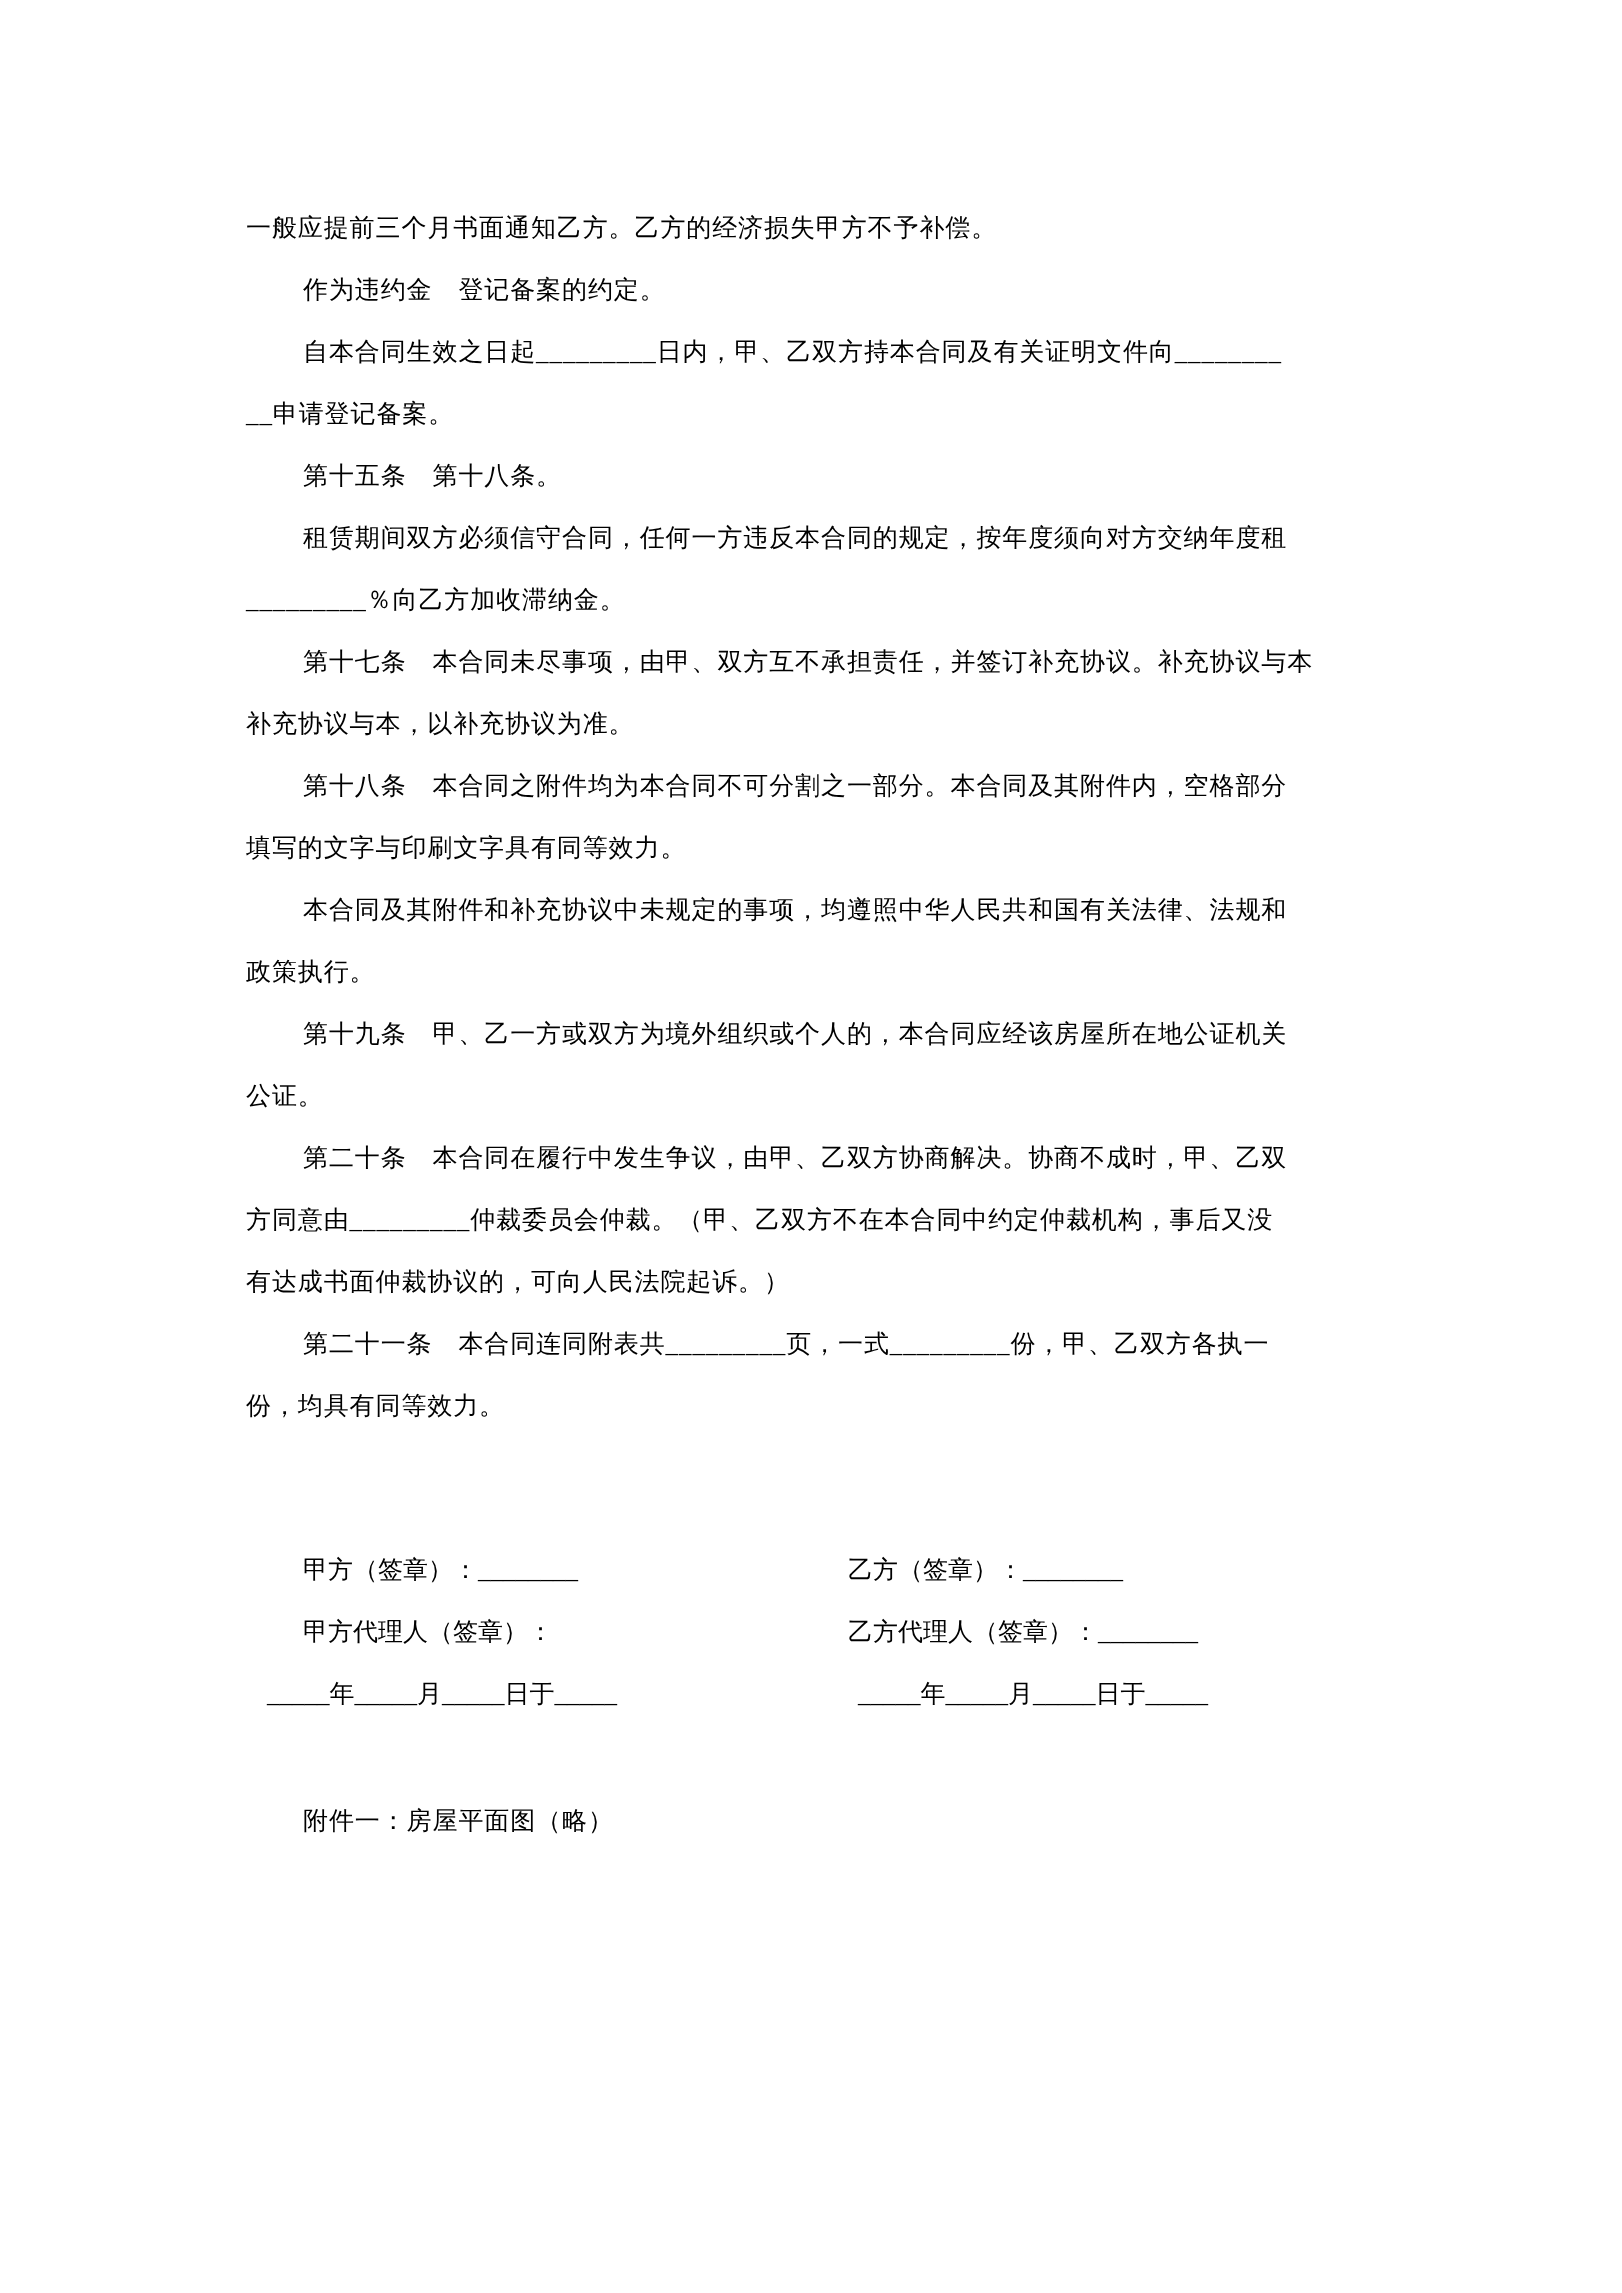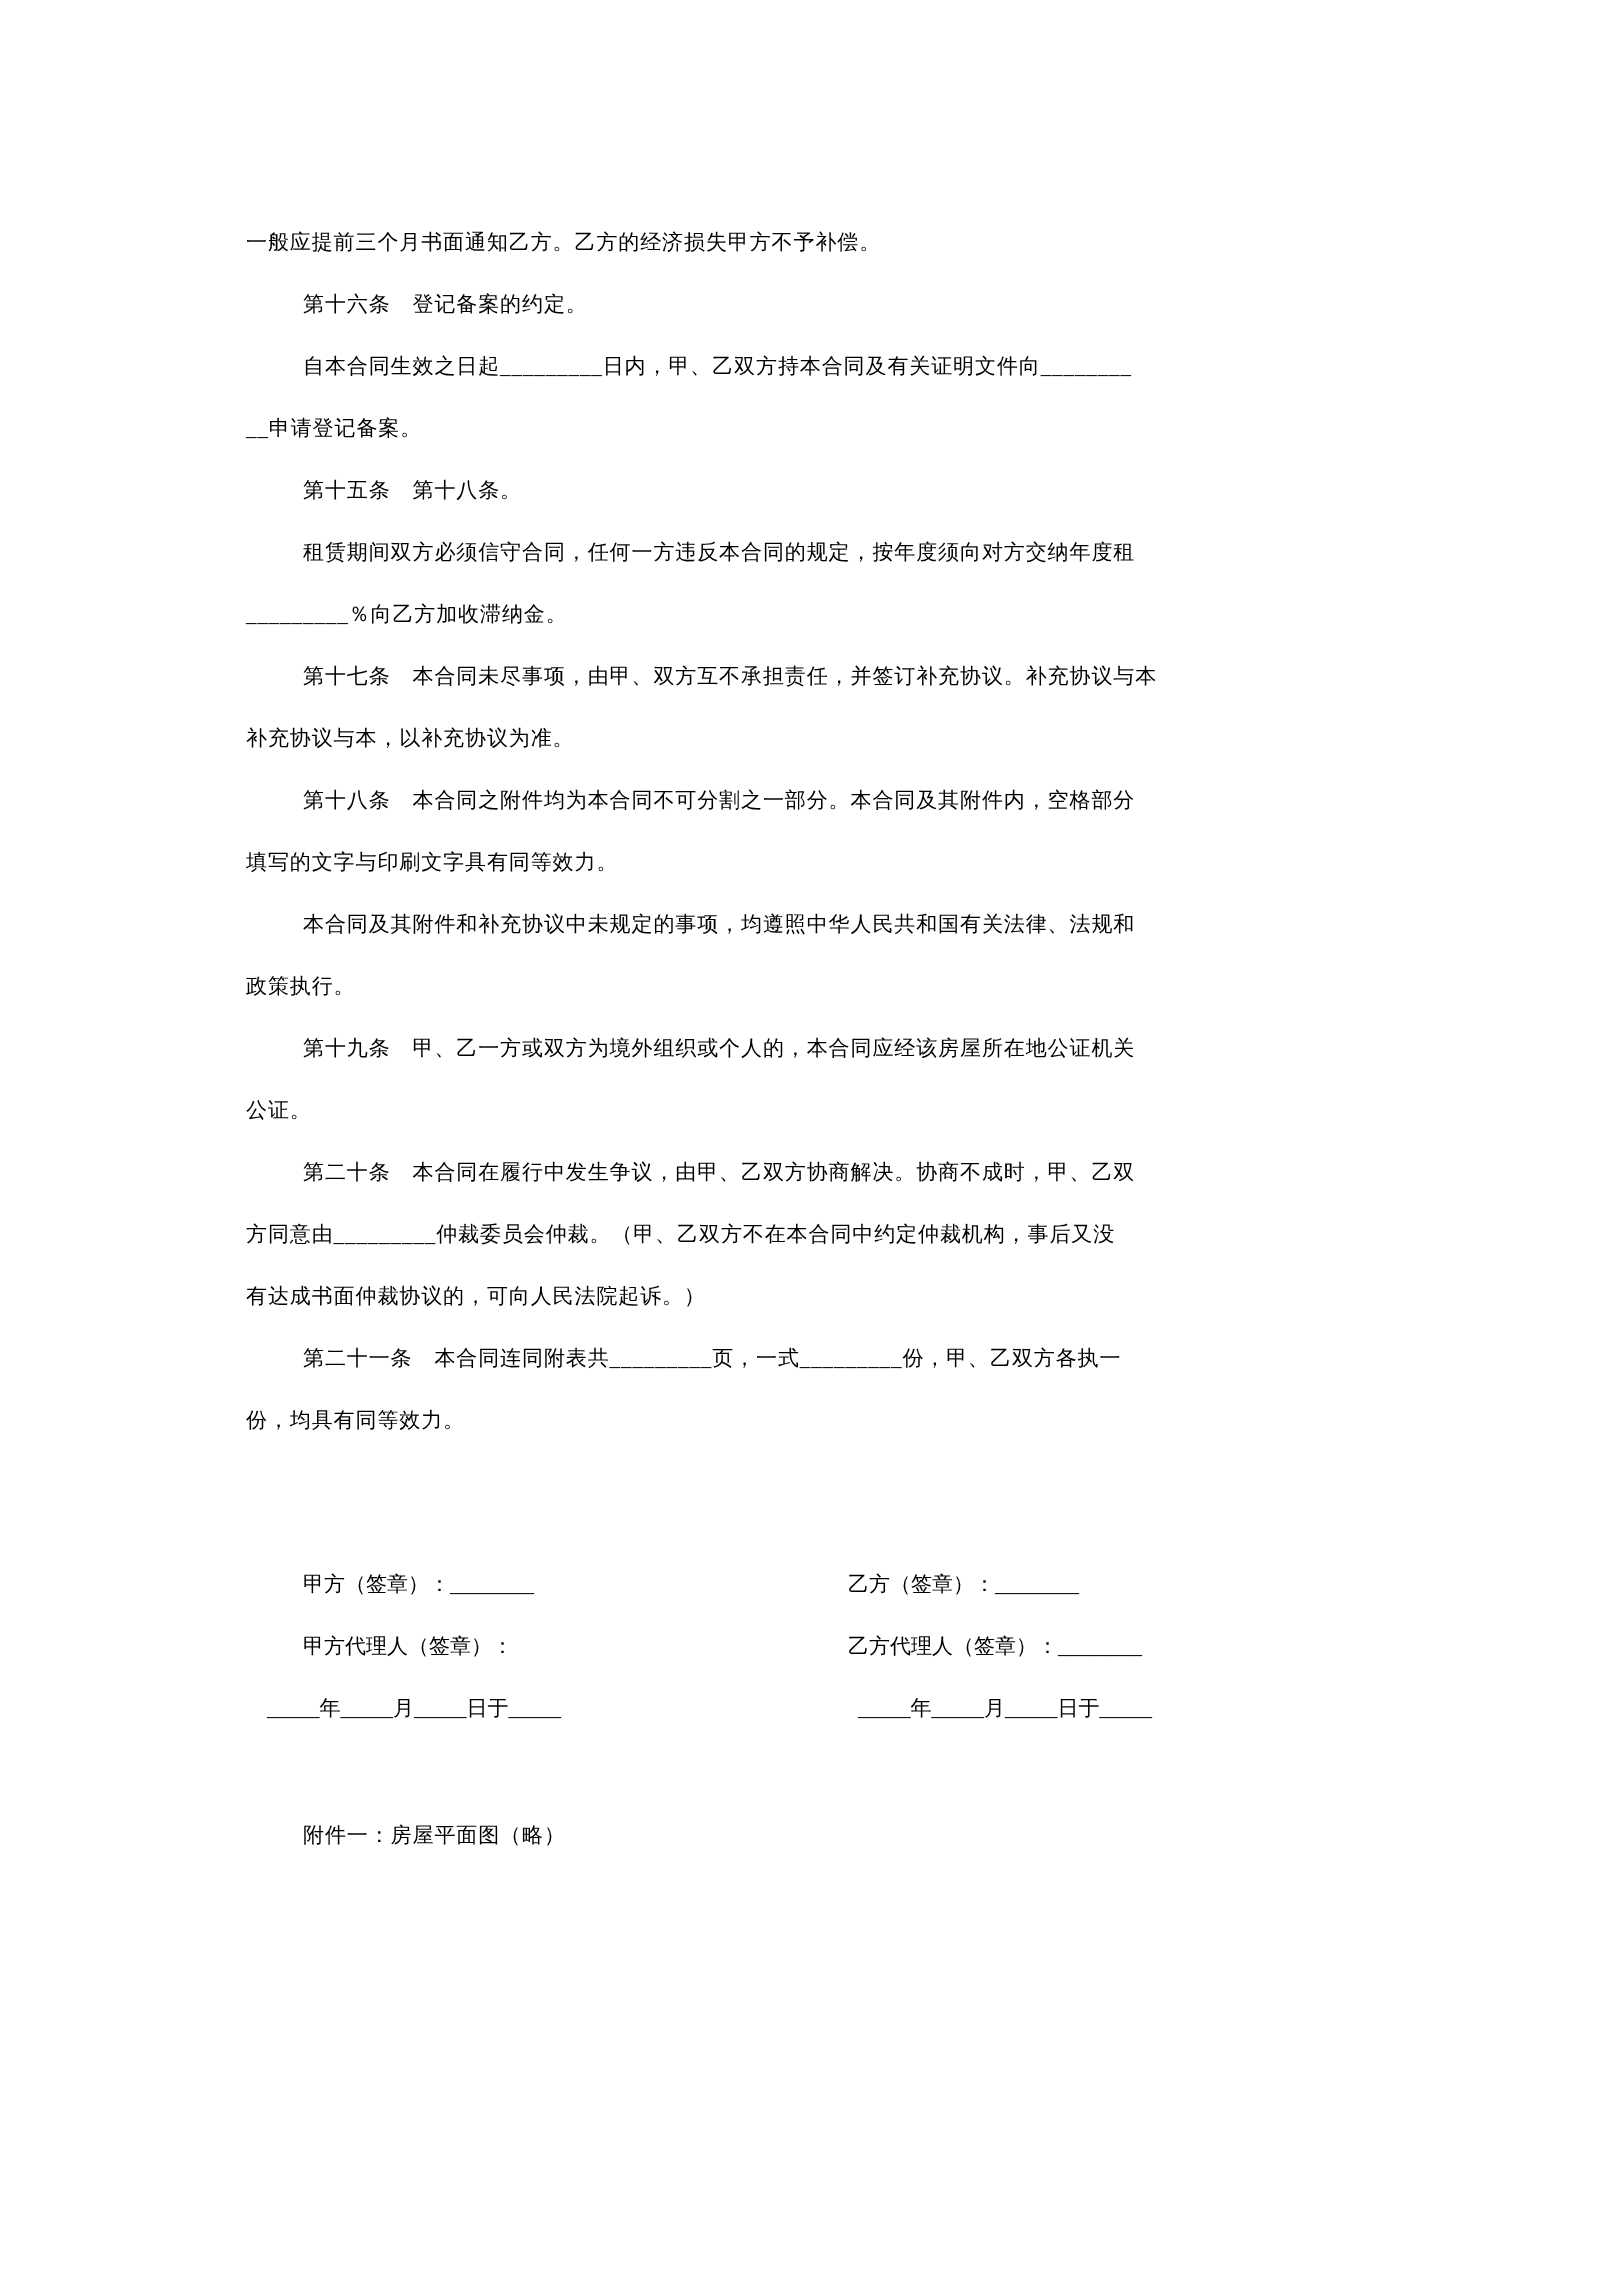--- a/index.html
+++ b/index.html
@@ -3,23 +3,22 @@
 <meta charset="utf-8">
 <style>
   html, body { margin: 0; padding: 0; background: #ffffff; }
   .page {
     position: relative;
     width: 1623px;
     height: 2104px;
     background: #ffffff;
     color: #000000;
     font-family: "Liberation Serif", "DejaVu Serif", serif;
-    font-size: 21px;
+    font-size: 25px;
     overflow: hidden;
-    margin-top: 14px;
   }
   .body-text {
     padding-top: 197px;
     padding-left: 246px;
     width: 1227px;
   }
   .line {
     height: 62px;
     line-height: 62px;
     white-space: nowrap;
@@ -34,21 +33,21 @@
   .sig-right { padding-left: 0; }
   .sig-right.date-row { padding-left: 10px; }
 </style>
 </head>
 <body>
 
 <div class="page">
   <div class="body-text">
     <div>
         <div class="line">一般应提前三个月书面通知乙方。乙方的经济损失甲方不予补偿。</div>
-        <div class="line indent">第十六条　登记备案的约定。</div>
+        <div class="line indent">作为违约金　登记备案的约定。</div>
         <div class="line indent">自本合同生效之日起_________日内，甲、乙双方持本合同及有关证明文件向________</div>
         <div class="line">__申请登记备案。</div>
         <div class="line indent">第十五条　第十八条。</div>
         <div class="line indent">租赁期间双方必须信守合同，任何一方违反本合同的规定，按年度须向对方交纳年度租</div>
         <div class="line">_________％向乙方加收滞纳金。</div>
         <div class="line indent">第十七条　本合同未尽事项，由甲、双方互不承担责任，并签订补充协议。补充协议与本</div>
         <div class="line">补充协议与本，以补充协议为准。</div>
         <div class="line indent">第十八条　本合同之附件均为本合同不可分割之一部分。本合同及其附件内，空格部分</div>
         <div class="line">填写的文字与印刷文字具有同等效力。</div>
         <div class="line indent">本合同及其附件和补充协议中未规定的事项，均遵照中华人民共和国有关法律、法规和</div>

